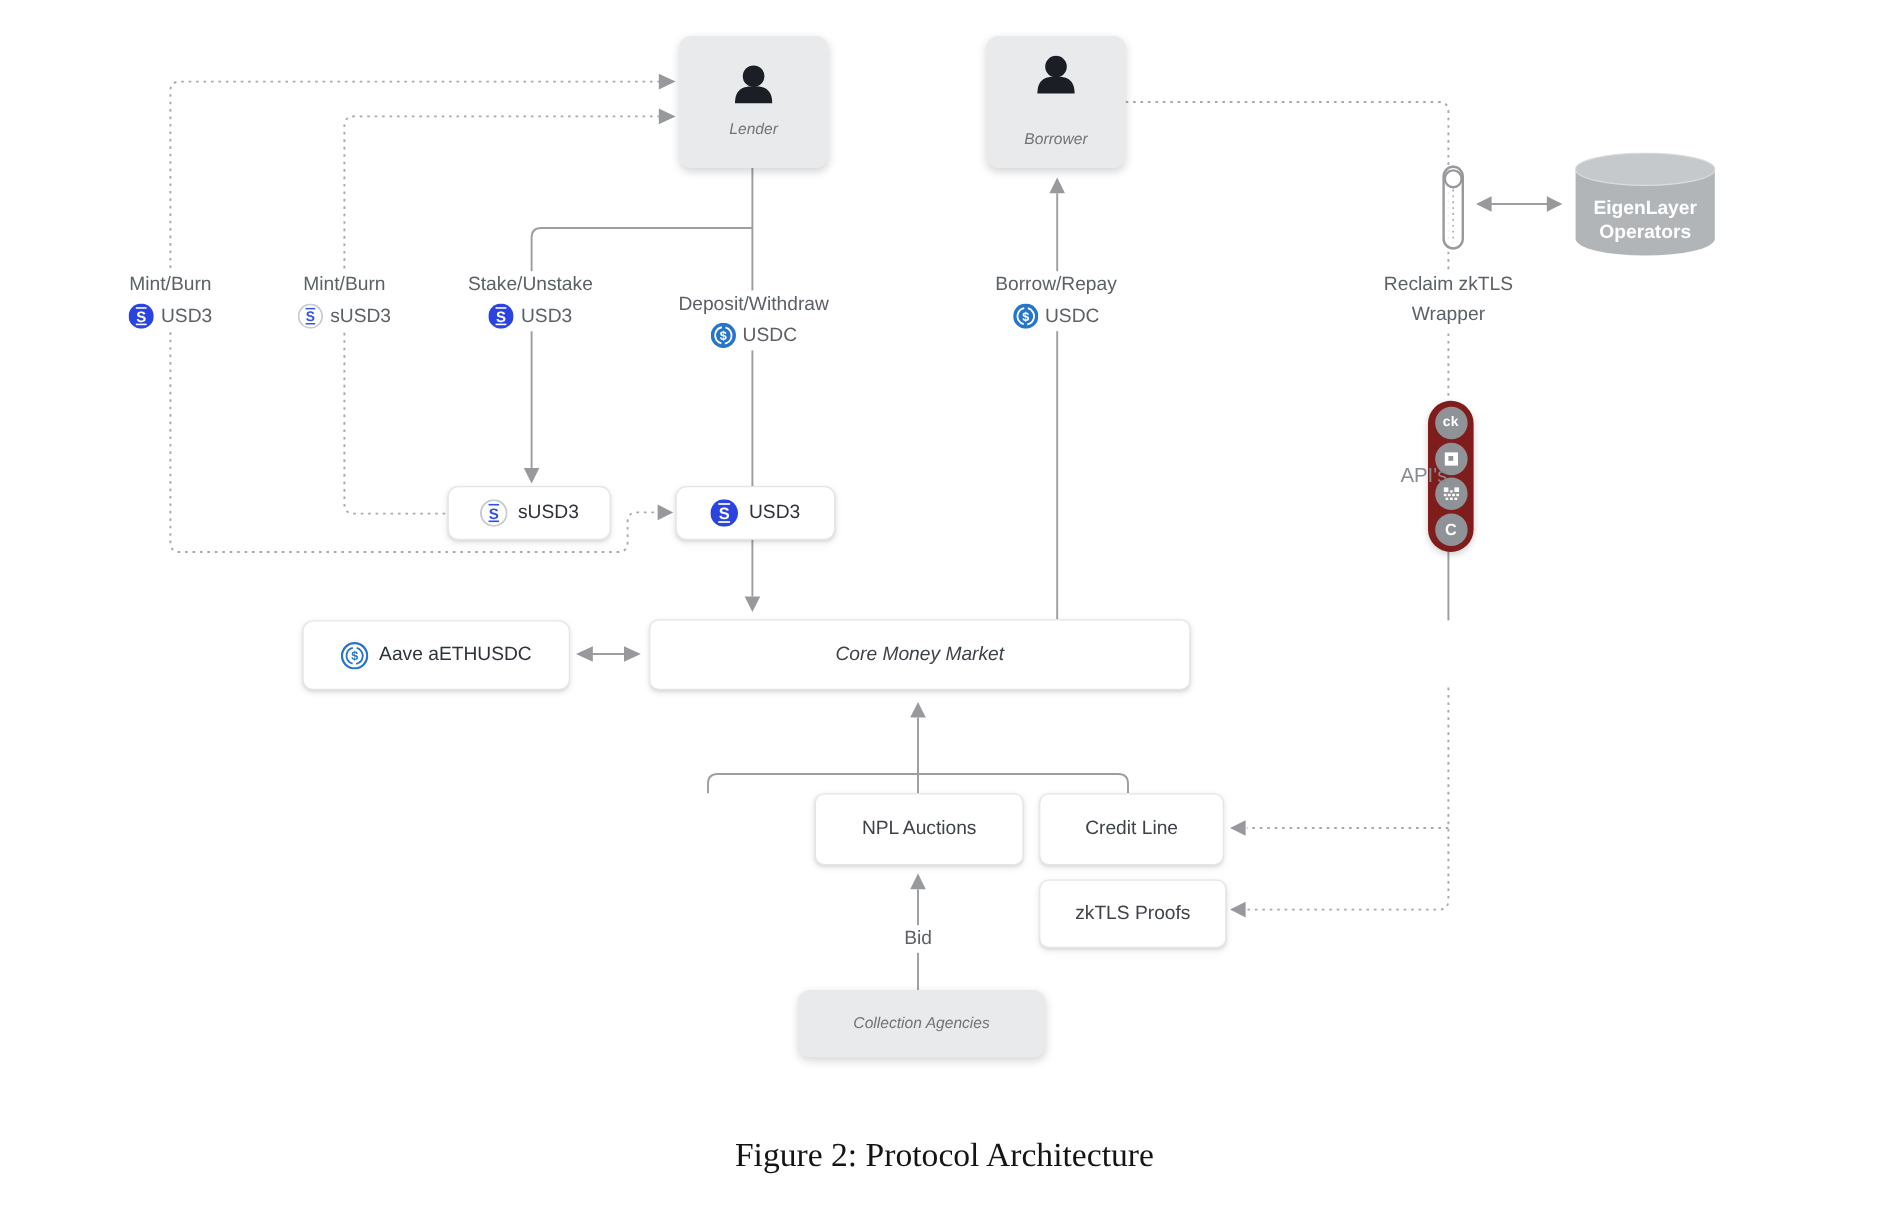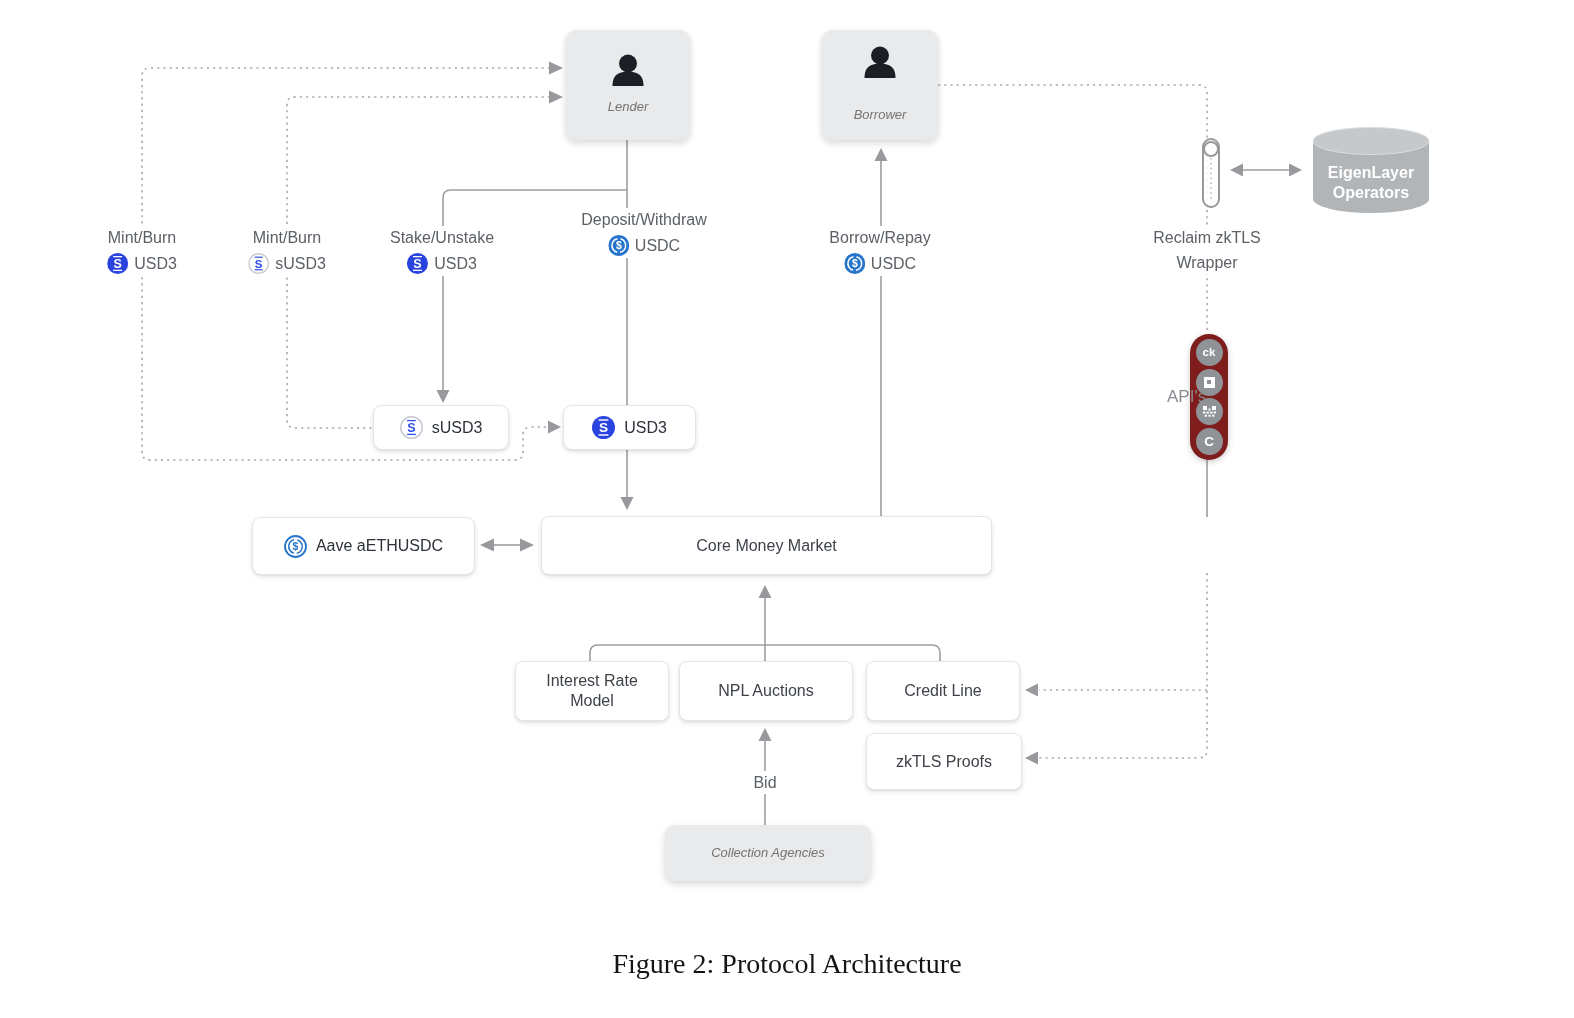--- a/index.html
+++ b/index.html
@@ -157,21 +157,21 @@
             <circle cx="10.5" cy="10.5" r="10.5" fill="#2b44df"></circle>
             <rect x="6" y="3" width="9" height="1.3" fill="#fff"></rect>
             <rect x="6" y="16.7" width="9" height="1.3" fill="#fff"></rect>
             <text x="10.5" y="15" text-anchor="middle" font-size="12.5" font-weight="bold" fill="#fff">S</text>
           </svg>
       </span>
       <span>USD3</span>
     </div>
   </div>
 
-  <div class="edge-label" style="left:628px;top:208px;margin-left:16px;">
+  <div class="edge-label" style="left:628px;top:242px;">
     <div>Deposit/Withdraw</div>
     <div class="el-token">
       <span class="coin">
         <svg width="21" height="21" viewBox="0 0 21 21">
             <circle cx="10.5" cy="10.5" r="10.5" fill="#2775ca"></circle>
             <circle cx="10.5" cy="10.5" r="6.9" fill="none" stroke="#fff" stroke-width="1.5" stroke-dasharray="18.6 3" transform="rotate(104 10.5 10.5)"></circle>
             <text x="10.5" y="14.3" text-anchor="middle" font-size="10.5" font-weight="bold" fill="#fff">$</text>
           </svg>
       </span>
       <span>USDC</span>
@@ -225,21 +225,21 @@
     <span class="coin">
       <svg width="23" height="23" viewBox="0 0 21 21">
           <circle cx="10.5" cy="10.5" r="9.6" fill="#fff" stroke="#2775ca" stroke-width="1.7"></circle>
           <circle cx="10.5" cy="10.5" r="6.2" fill="none" stroke="#2775ca" stroke-width="1.4" stroke-dasharray="16.5 3" transform="rotate(104 10.5 10.5)"></circle>
           <text x="10.5" y="13.9" text-anchor="middle" font-size="9.5" font-weight="bold" fill="#2775ca">$</text>
         </svg>
     </span>
     <span>Aave aETHUSDC</span>
   </div>
 
-  <div class="box" style="left:541px;top:516px;width:449px;height:57px;">
+  <div class="box" style="left:541px;top:516px;width:449px;height:57px;font-style:italic;">
     <span>Core Money Market</span>
   </div>
 
 
   <div class="api-pill">
     <div class="api-circle api-ck">
         <span>ck</span>
       </div>
     <div class="api-circle">
         <span class="chase-sq"></span>
@@ -259,24 +259,20 @@
             <rect x="9.1" y="8.7" width="2.2" height="2"></rect>
           </g>
         </svg>
     </div>
     <div class="api-circle api-c">
         <span>C</span>
       </div>
   </div>
   <div class="apis-text">API's</div>
 
-  <div class="box" style="left:515px;top:661px;width:152px;height:58px;flex-direction:column;">
-    <span>Interest Rate</span>
-    <span>Model</span>
-  </div>
 
   <div class="box" style="left:679px;top:661px;width:172px;height:58px;">
     <span>NPL Auctions</span>
   </div>
 
   <div class="box" style="left:866px;top:661px;width:152px;height:58px;">
     <span>Credit Line</span>
   </div>
 
   <div class="box" style="left:866px;top:733px;width:154px;height:55px;">

